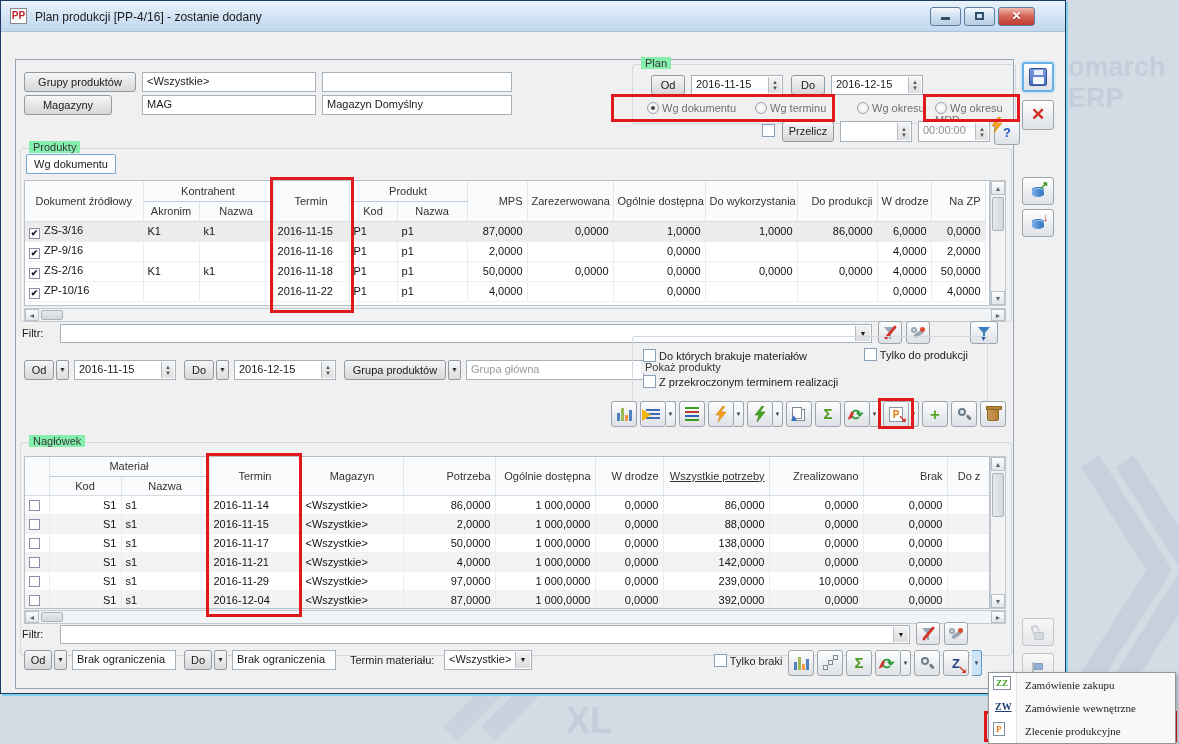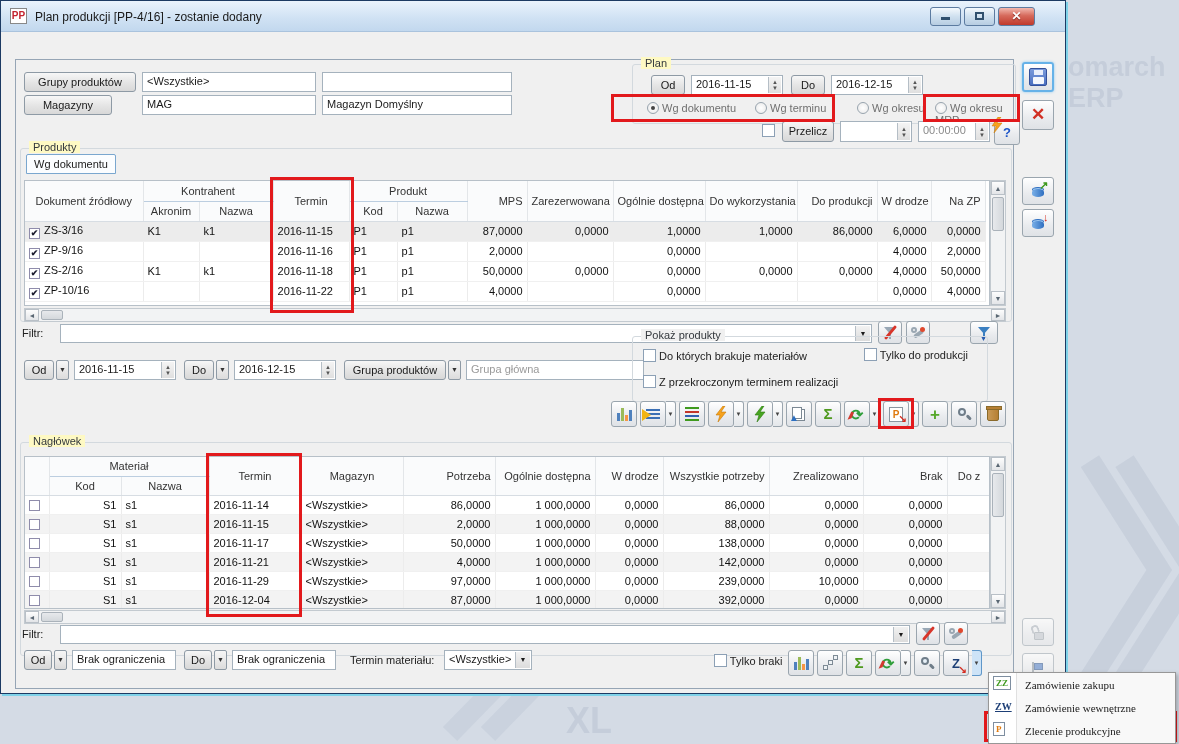--- a/index.html
+++ b/index.html
@@ -47,21 +47,21 @@
         background:linear-gradient(#f4f4f4,#dfdfdf); border-left:1px solid #b5bec6; font-size:6px; color:#555;
         display:flex; flex-direction:column; align-items:center; justify-content:space-around; line-height:6px; }
   .dropbtn { display:inline-block; width:13px; background:linear-gradient(#f7f7f7,#dcdcdc);
         border:1px solid #8e9aa5; border-radius:2px; text-align:center; font-size:7px; color:#333; }
   .cb { display:inline-block; width:13px; height:13px; background:#fff; border:1px solid #8ca0b5;
         vertical-align:-2px; text-align:center; line-height:11px; font-size:10px; color:#2a5db0; font-weight:bold; }
   .radio { display:inline-block; width:12px; height:12px; border:1px solid #98a4ae; border-radius:50%;
         background:radial-gradient(#fff,#e8e8e8); vertical-align:-2px; position:relative; }
   .radio.sel::after { content:""; position:absolute; left:3px; top:3px; width:4px; height:4px; border-radius:50%; background:#444; }
   .grp { position:absolute; border:1px solid #d3d9de; border-radius:3px; }
-  .grp > .grp-label { position:absolute; top:-8px; left:8px; background:#fef9c3; padding:0 4px; color:#33383d; }
+  .grp > .grp-label { position:absolute; top:-8px; left:8px; background:#86efac; padding:0 4px; color:#33383d; }
   .graylab { color:#707070; }
 
   
   #panel { position:absolute; left:14px; top:58px; width:999px; height:630px;
         border:1px solid #96a5b5; background:#f0f0f0; }
 
   
   .gridwrap { position:absolute; background:#fff; border:1px solid #b7c0c8; overflow:hidden; }
   table.grid { border-collapse:collapse; table-layout:fixed; background:#fff; }
   table.grid th { font-weight:normal; background:#fafbfc; color:#333; padding:2px 4px;
@@ -372,21 +372,21 @@
       <span class="dropbtn" style="position:absolute; left:40px; top:300px; height:20px; line-height:18px;">▼</span>
       <span class="field spinbox" style="position:absolute; left:58px; top:300px; width:102px; height:20px;"><span>2016-11-15</span><span class="spin">▲<br>▼</span></span>
       <span class="btn" style="position:absolute; left:168px; top:300px; width:30px; height:20px; line-height:18px;">Do</span>
       <span class="dropbtn" style="position:absolute; left:200px; top:300px; height:20px; line-height:18px;">▼</span>
       <span class="field spinbox" style="position:absolute; left:218px; top:300px; width:102px; height:20px;"><span>2016-12-15</span><span class="spin">▲<br>▼</span></span>
       <span class="btn" style="position:absolute; left:328px; top:300px; width:102px; height:20px; line-height:18px;">Grupa produktów</span>
       <span class="dropbtn" style="position:absolute; left:432px; top:300px; height:20px; line-height:18px;">▼</span>
       <span class="field ghost" style="position:absolute; left:450px; top:300px; width:178px; height:20px;">Grupa główna</span>
 
       <div class="grp" style="left:616px; top:276px; width:356px; height:66px;">
-        <span class="grp-label" style="background:#f0f0f0;">Pokaż produkty</span>
+        <span class="grp-label" style="background:#f0f0f0;margin-top:32px;">Pokaż produkty</span>
         <span style="position:absolute; left:10px; top:12px;"><span class="cb"></span> <span>Do których brakuje materiałów</span></span>
         <span style="position:absolute; left:10px; top:38px;"><span class="cb"></span> <span>Z przekroczonym terminem realizacji</span></span>
       </div>
       <span style="position:absolute; left:848px; top:288px;"><span class="cb"></span> <span>Tylko do produkcji</span></span>
 
       <div id="prod-toolbar" style="left:580px; top:340px; width:410px; height:28px;">
         <span class="tb">
             <span class="i-chart">
               <i style="height:8px;background:#4f81bd;"></i>
               <i style="height:13px;background:#9bbb59;"></i>
@@ -487,21 +487,21 @@
             </colgroup>
             <thead>
               <tr>
                 <th rowspan="2" style="height: 38px;"></th>
                 <th colspan="2" class="grph" style="height: 19px;">Materiał</th>
                 <th rowspan="2" style="height: 38px;">Termin</th>
                 <th rowspan="2" style="height: 38px;">Magazyn</th>
                 <th rowspan="2" style="text-align: right; height: 38px;">Potrzeba</th>
                 <th rowspan="2" style="text-align: right; height: 38px;">Ogólnie dostępna</th>
                 <th rowspan="2" style="text-align: right; height: 38px;">W drodze</th>
-                <th rowspan="2" style="text-align: right; height: 38px;">Wszystkie potrzeby</th>
+                <th rowspan="2" style="text-align: right; height: 38px; text-decoration: underline;">Wszystkie potrzeby</th>
                 <th rowspan="2" style="text-align: right; height: 38px;">Zrealizowano</th>
                 <th rowspan="2" style="text-align: right; height: 38px;">Brak</th>
                 <th rowspan="2" style="height: 38px;">Do z</th>
               </tr>
               <tr>
                 <th style="height: 19px;">Kod</th>
                 <th style="height: 19px;">Nazwa</th>
               </tr>
             </thead>
             <tbody>

